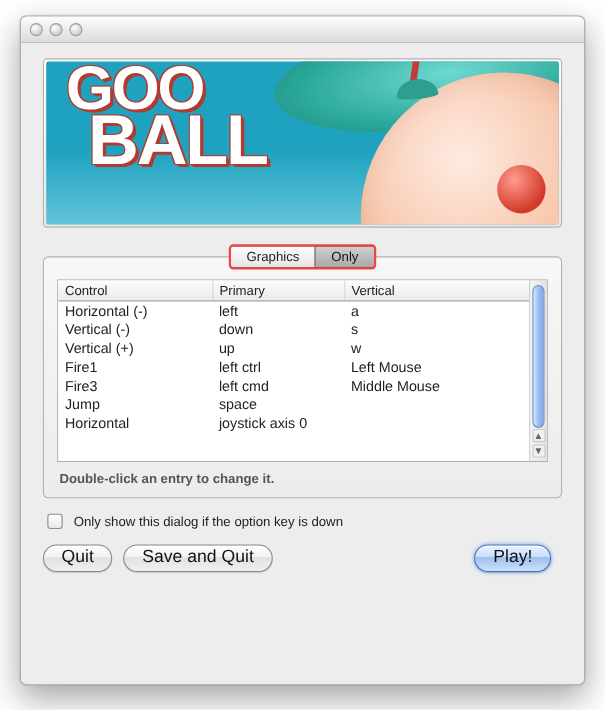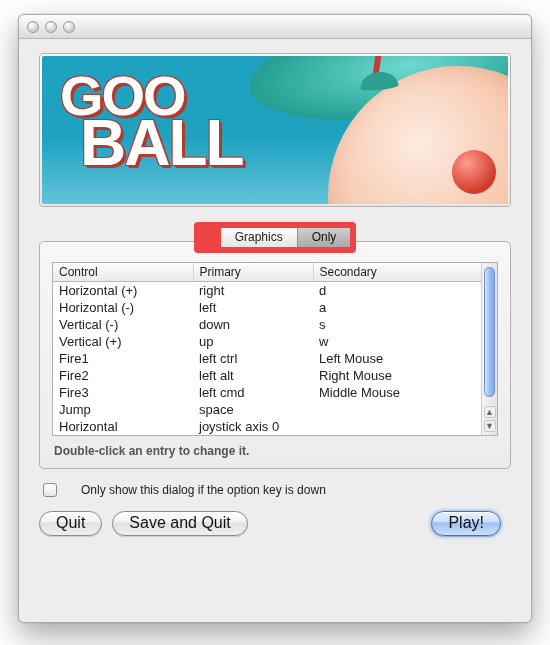--- a/index.html
+++ b/index.html
@@ -97,48 +97,47 @@
   .banner .leaf {
     position:absolute;
     right:110px; top:16px;
     width:38px; height:18px;
     background:#2e9e91;
     border-radius:60% 60% 60% 60% / 100% 100% 20% 20%;
     transform: rotate(-6deg);
   }
   .banner .logo {
     position:absolute;
-    left:18px; top:16px;
+    left:18px; top:0;
     font-family: "Arial Black", Impact, "Helvetica Neue", sans-serif;
     color:#fff;
     font-weight:900;
     letter-spacing:-2px;
     line-height:0.85;
     text-shadow: 2px 2px 0 #b23a2e, 3px 3px 0 #b23a2e, -1px -1px 0 #b23a2e, 1px -1px 0 #b23a2e, -1px 1px 0 #b23a2e;
   }
   .banner .logo .line1 { font-size:56px; display:block; transform: translateX(0); }
   .banner .logo .line2 { font-size:64px; display:block; transform: translate(20px, -4px); }
 
   
   .tabbar {
     display:flex;
     justify-content:center;
     margin: 14px 0 0 0;
     position:relative;
     z-index:3;
   }
   .tabgroup {
     display:flex;
-    border:6px solid #ef4444;
+    border:2px solid #ef4444;
     border-radius:4px;
     overflow:hidden;
-    background:#ef4444;
+    background:#7f1d1d;
     position:relative;
     top:1px;
-    padding-left:21px;
   }
   .tab {
     padding: 2px 14px 3px;
     font-size:12px;
     background: linear-gradient(#fdfdfd, #e5e5e5);
     border-right:1px solid #8f8f8f;
     cursor:default;
   }
   .tab:last-child { border-right:none; }
   .tab.active {
@@ -223,21 +222,21 @@
     color:#555;
     margin-top:8px;
     padding-left:2px;
     font-weight:bold;
   }
 
   
   .checkrow {
     display:flex;
     align-items:center;
-    gap:24px;
+    gap:10px;
     margin: 14px 0 0 4px;
   }
   .aqua-check {
     width:14px; height:14px;
     border:1px solid #8c8c8c;
     border-radius:3px;
     background: linear-gradient(#fff, #e7e7e7);
     box-shadow: inset 0 1px 0 rgba(255,255,255,0.8);
   }
 
@@ -306,53 +305,43 @@
             <table>
               <colgroup>
                 <col class="col-control">
                   <col class="col-primary">
                   <col class="col-secondary">
               </colgroup>
               <thead>
                 <tr>
                   <th>Control</th>
                   <th>Primary</th>
-                  <th>Secondary</th>
+                  <th>Vertical</th>
                 </tr>
               </thead>
               <tbody id="table-body">
                   <tr>
-                    <td>Horizontal (+)</td>
-                    <td>right</td>
-                    <td>d</td>
-                  </tr>
-                  <tr>
                     <td>Horizontal (-)</td>
                     <td>left</td>
                     <td>a</td>
                   </tr>
                   <tr>
                     <td>Vertical (-)</td>
                     <td>down</td>
                     <td>s</td>
                   </tr>
                   <tr>
                     <td>Vertical (+)</td>
                     <td>up</td>
                     <td>w</td>
                   </tr>
                   <tr>
                     <td>Fire1</td>
                     <td>left ctrl</td>
                     <td>Left Mouse</td>
-                  </tr>
-                  <tr>
-                    <td>Fire2</td>
-                    <td>left alt</td>
-                    <td>Right Mouse</td>
                   </tr>
                   <tr>
                     <td>Fire3</td>
                     <td>left cmd</td>
                     <td>Middle Mouse</td>
                   </tr>
                   <tr>
                     <td>Jump</td>
                     <td>space</td>
                     <td></td>

